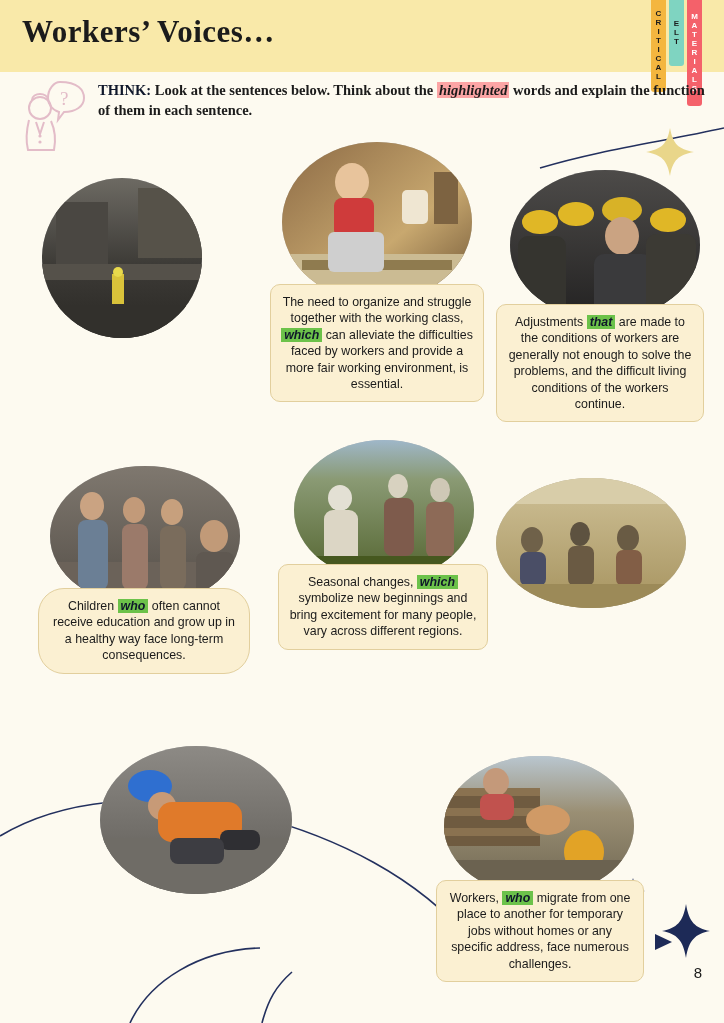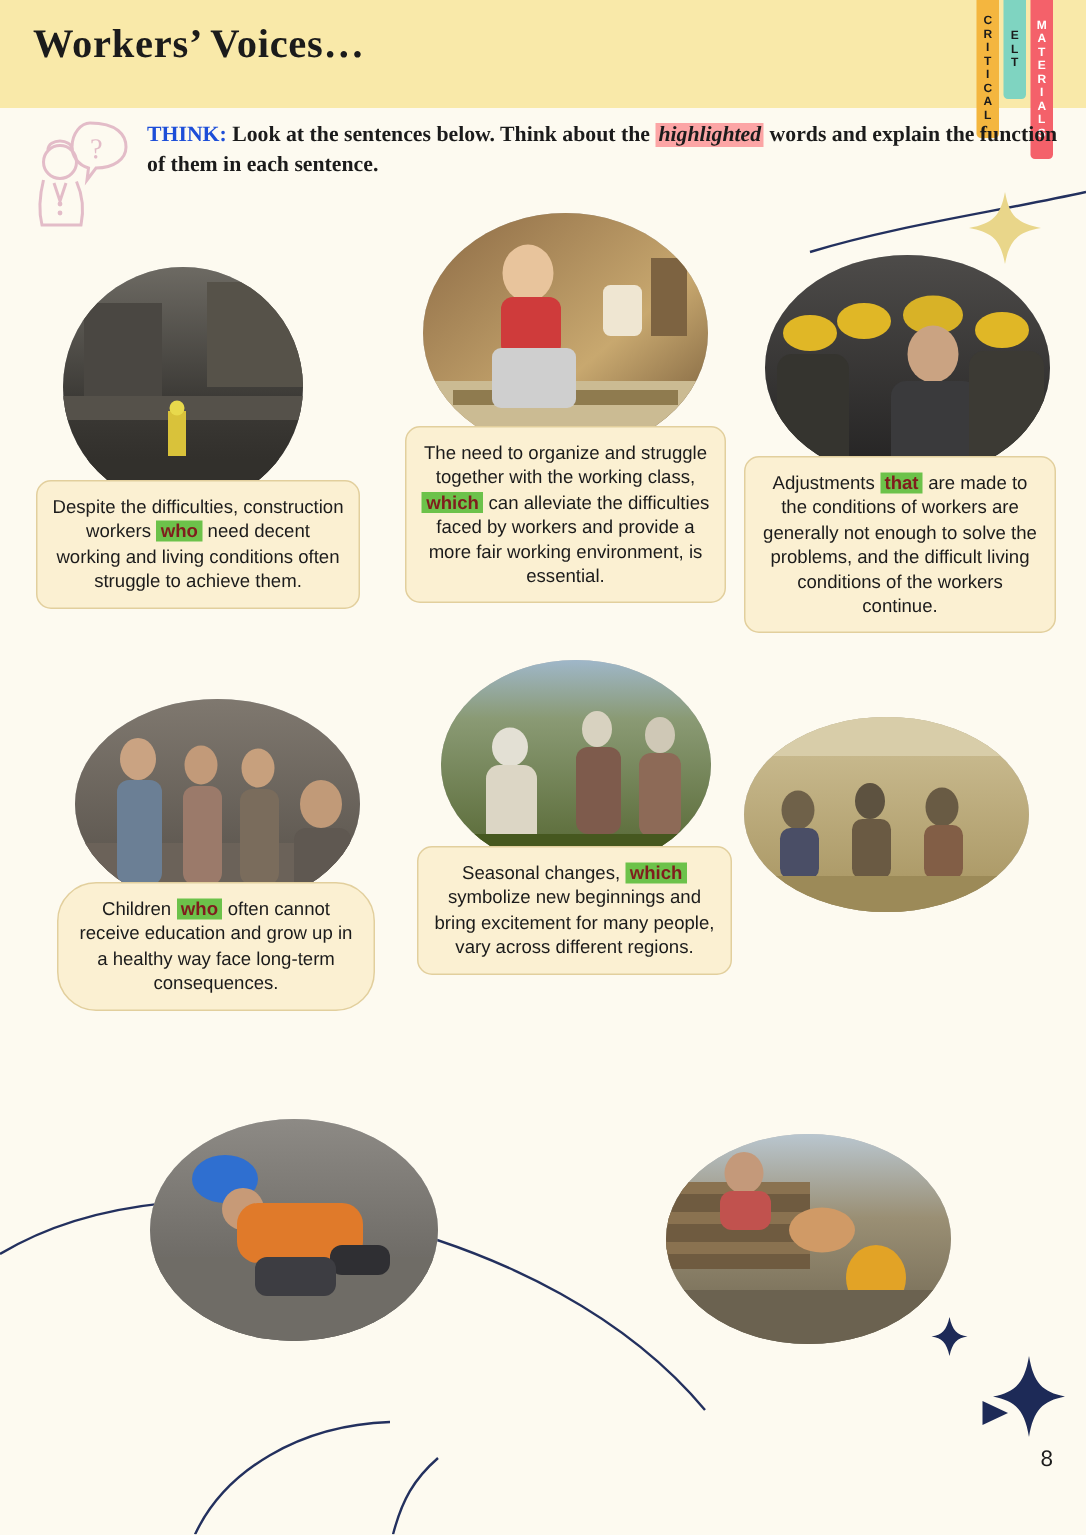--- a/index.html
+++ b/index.html
@@ -27,21 +27,21 @@
     top: 0; left: 0;
     width: 724px;
     height: 72px;
     background: #f9e9a9;
   }
   .page-title {
     position: absolute;
     top: 14px;
     left: 22px;
     font-family: "Liberation Serif", serif;
-    font-size: 27px;
+    font-size: 31px;
     font-weight: bold;
     color: #1b1b1b;
     letter-spacing: .5px;
   }
 
   
   .vtabs {
     position: absolute;
     top: 0;
     right: 22px;
@@ -83,21 +83,21 @@
     flex: 0 0 80px;
   }
   .think-text {
     font-family: "Liberation Serif", serif;
     font-size: 14.5px;
     font-weight: bold;
     color: #1b1b1b;
     line-height: 20px;
     padding-top: 4px;
   }
-  .think-label { color: #1d4ed8; }
+  .think-label { color: #0f172a; }
   .hl {
     background: #fca5a5;
     font-style: italic;
     padding: 0 2px;
   }
 
   
   .card { position: absolute; }
   .photo {
     border-radius: 50%;
@@ -113,22 +113,23 @@
     font-size: 12.4px;
     line-height: 16.4px;
     color: #1b1b1b;
     text-align: center;
     position: relative;
     box-sizing: border-box;
   }
   .kw {
     background: #6cc24a;
     font-weight: bold;
+    font-style: italic;
     padding: 0 3px;
-    color: #7f1d1d;
+    color: #0f172a;
     text-align: center;
   }
 
   
   .page-num {
     position: absolute;
     right: 22px;
     bottom: 42px;
     font-size: 15px;
     color: #1b1b1b;
@@ -204,23 +205,20 @@
         </defs>
       <rect width="160" height="160" fill="url(#g1)"></rect>
       <rect x="0" y="86" width="160" height="16" fill="#55514a"></rect>
       <rect x="14" y="24" width="52" height="62" fill="#4a4742"></rect>
       <rect x="96" y="10" width="64" height="70" fill="#565249"></rect>
       <rect x="70" y="96" width="12" height="30" fill="#d9c23a"></rect>
       <circle cx="76" cy="94" r="5" fill="#e8d94c"></circle>
       <rect x="0" y="128" width="160" height="32" fill="#32302c"></rect>
     </svg>
   </div>
-  <div class="bubble" style="width:216px; margin-top:-18px;">
-    <span>Despite the difficulties, construction workers </span><span class="kw">who</span><span> need decent working and living conditions often struggle to achieve them.</span>
-  </div>
 </div>
 
 <div class="card" style="left:270px; top:142px; width:214px;">
   <div class="photo" style="width:190px; height:160px; margin-left:12px; border-radius:50%;">
     <svg class="ph-grad" viewBox="0 0 190 160" preserveAspectRatio="none">
       <defs>
           <linearGradient id="g2" x1="0" y1="0" x2="1" y2="1">
         <stop offset="0%" stop-color="#8c6a45"></stop>
             <stop offset="60%" stop-color="#c8a86f"></stop>
             <stop offset="100%" stop-color="#6d5334"></stop>
@@ -374,15 +372,18 @@
       <rect x="0" y="32" width="96" height="8" fill="#8a7250"></rect>
       <rect x="0" y="52" width="96" height="8" fill="#8a7250"></rect>
       <rect x="0" y="72" width="96" height="8" fill="#8a7250"></rect>
       <ellipse cx="52" cy="26" rx="13" ry="14" fill="#c4997a"></ellipse>
       <rect x="36" y="38" width="34" height="26" rx="8" fill="#c1524e"></rect>
       <ellipse cx="104" cy="64" rx="22" ry="15" fill="#d09a66"></ellipse>
       <ellipse cx="140" cy="96" rx="20" ry="22" fill="#e2a326"></ellipse>
       <rect x="0" y="104" width="190" height="36" fill="#6b6250"></rect>
     </svg>
   </div>
+  <div class="bubble" style="width:208px; margin-top:-16px;">
+    <span>Workers, </span><span class="kw">who</span><span> migrate from one place to another for temporary jobs without homes or any specific address, face numerous challenges.</span>
+  </div>
 </div>
 
 <div class="page-num">8</div>
 
 </body></html>

